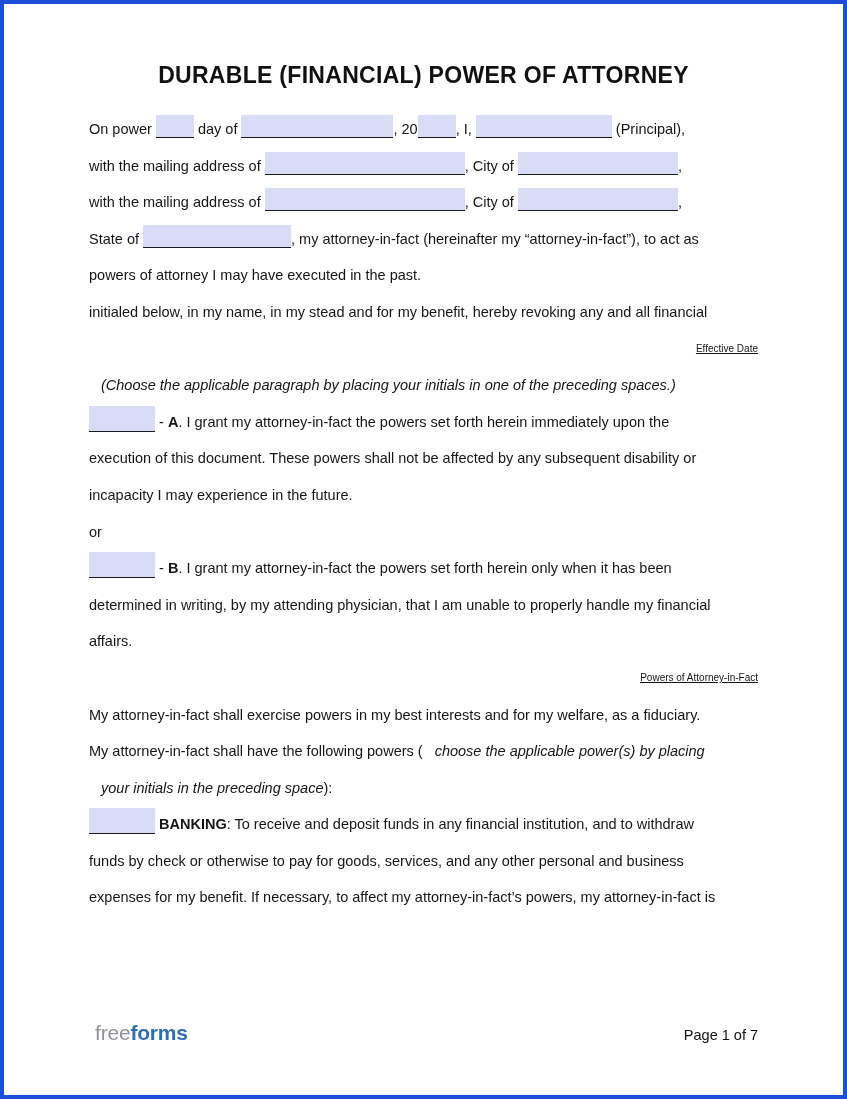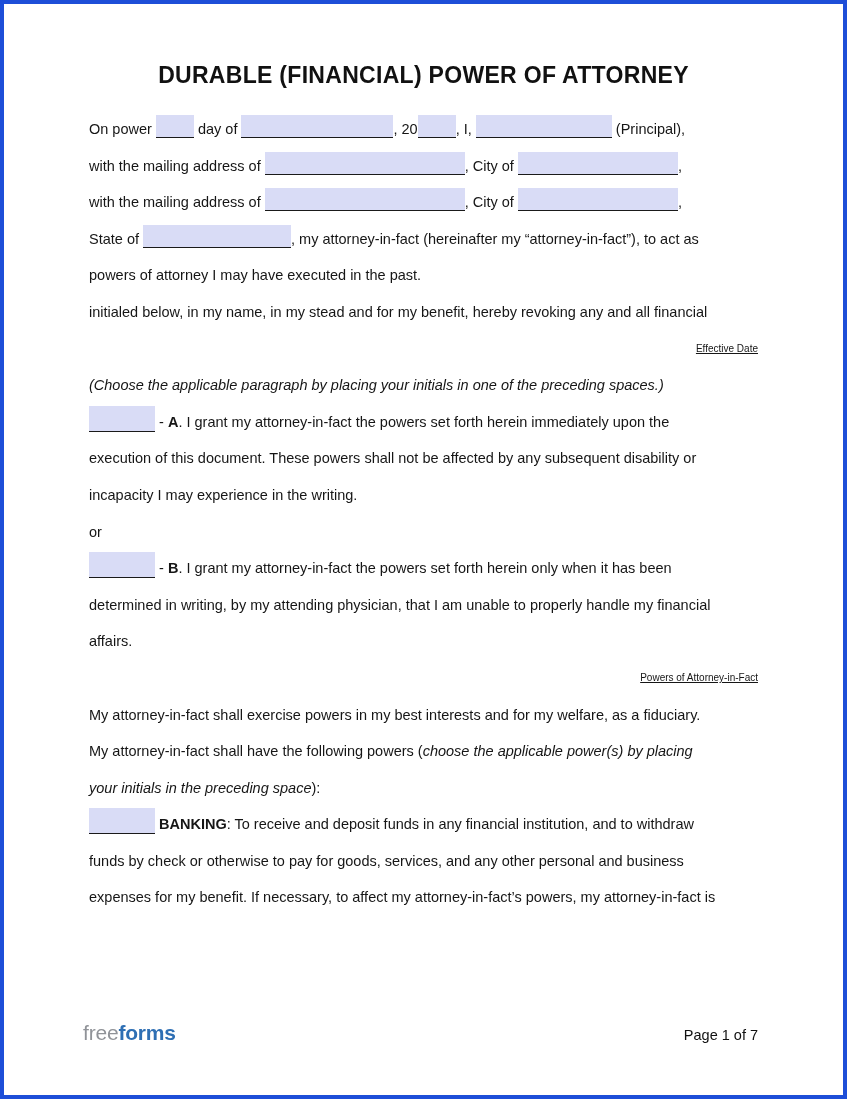--- a/index.html
+++ b/index.html
@@ -32,21 +32,21 @@
     white-space: nowrap;
   }
   .heading {
     margin: 0;
     line-height: 36.6px;
     text-align: right;
     font-weight: normal;
     font-size: 10px;
     text-decoration: underline;
   }
-  .italic { font-style: italic; }
+  .italic { font-style: italic; margin-left: 12px; }
   b { font-weight: bold; }
   .blank {
     display: inline-block;
     background: var(--highlight, #d9dcf6);
     border-bottom: 1.6px solid var(--underline, #1a1a1a);
     height: 23px;
     vertical-align: -4px;
   }
   .blank.init {
     height: 26px;
@@ -55,21 +55,21 @@
   .w38  { width: 38px; }
   .w66  { width: 66px; }
   .w132 { width: 132px; }
   .w136 { width: 136px; }
   .w148 { width: 148px; }
   .w152 { width: 152px; }
   .w160 { width: 160px; }
   .w200 { width: 200px; }
   .footer {
     position: absolute;
-    left: 79px;
+    left: 91px;
     right: 85px;
     bottom: 50px;
     display: flex;
     justify-content: space-between;
     align-items: baseline;
   }
   .brand {
     font-size: 21px;
     letter-spacing: -0.2px;
   }
@@ -100,21 +100,21 @@
     <p class="line"><span>initialed below, in my name, in my stead and for my benefit, hereby revoking any and all financial</span></p>
 
     <p class="heading">Effective Date</p>
 
     <p class="line italic">(Choose the applicable paragraph by placing your initials in one of the preceding spaces.)</p>
 
     <p class="line"><span class="blank init w66"></span><span> - </span><b>A</b><span>. I grant my attorney-in-fact the powers set forth herein immediately upon the</span></p>
 
     <p class="line"><span>execution of this document. These powers shall not be affected by any subsequent disability or</span></p>
 
-    <p class="line"><span>incapacity I may experience in the writing.</span></p>
+    <p class="line"><span>incapacity I may experience in the future.</span></p>
 
     <p class="line"><span>or</span></p>
 
     <p class="line"><span class="blank init w66"></span><span> - </span><b>B</b><span>. I grant my attorney-in-fact the powers set forth herein only when it has been</span></p>
 
     <p class="line"><span>determined in writing, by my attending physician, that I am unable to properly handle my financial</span></p>
 
     <p class="line"><span>affairs.</span></p>
 
     <p class="heading">Powers of Attorney-in-Fact</p>

